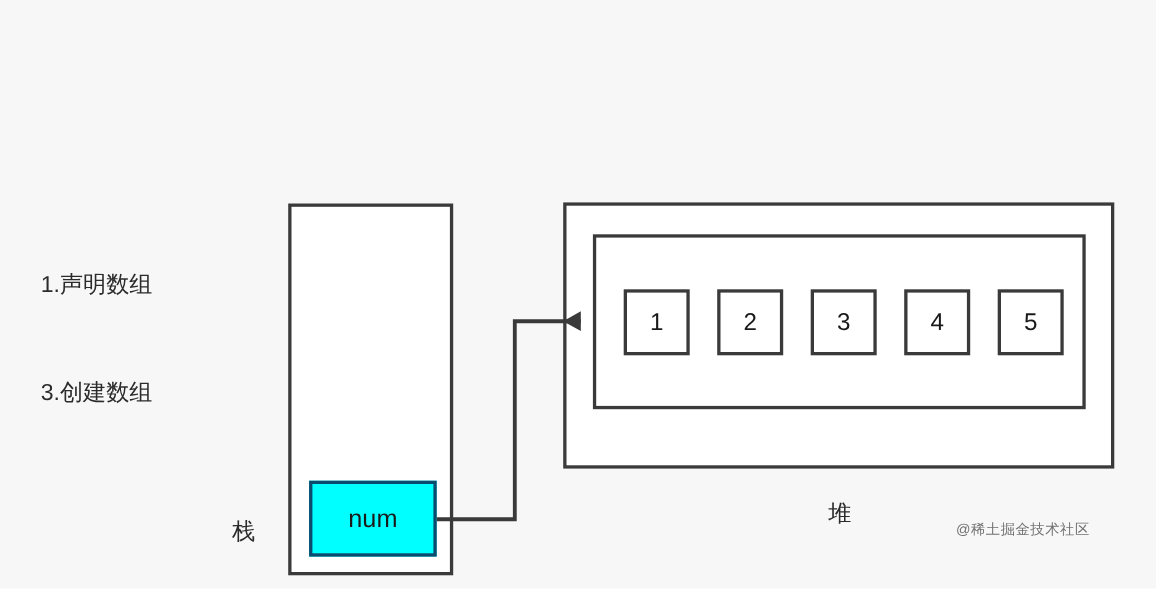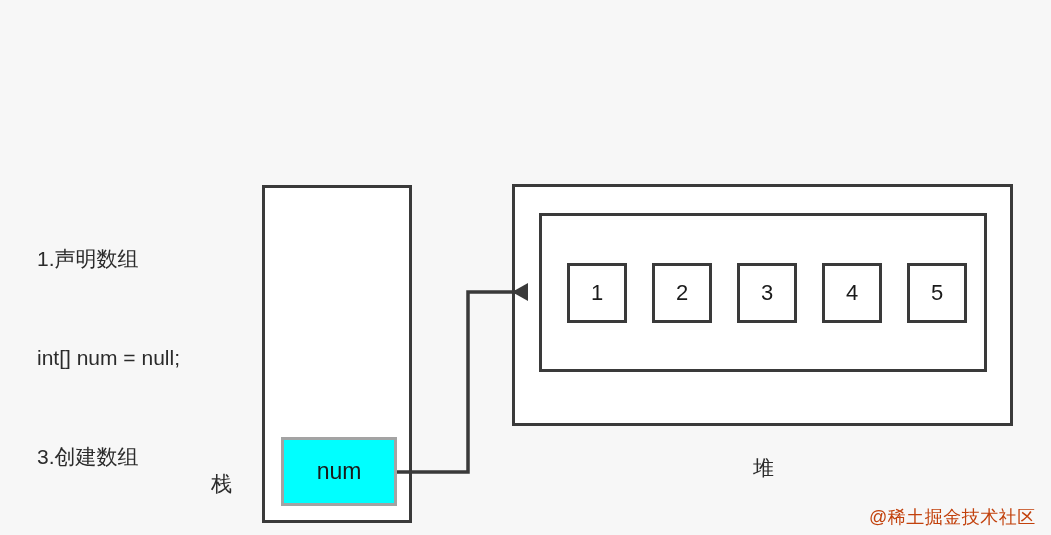--- a/index.html
+++ b/index.html
@@ -48,21 +48,21 @@
     color: #2b2b2b;
     line-height: 22px;
   }
   .num-cell {
     position: absolute;
     left: 281px;
     top: 437px;
     width: 116px;
     height: 69px;
     background: #00ffff;
-    border: 3px solid #a3a3a3;
+    border: 3px solid #0c4a6e;
     box-sizing: border-box;
     display: flex;
     align-items: center;
     justify-content: center;
     font-size: 23px;
     color: #1a1a1a;
   }
 
   
   .heap-outer {
@@ -120,35 +120,34 @@
     top: 0;
     width: 1051px;
     height: 535px;
     pointer-events: none;
   }
 
   
   .watermark {
     position: absolute;
     left: 869px;
-    top: 508px;
-    font-size: 18px;
-    color: #c2410c;
+    top: 472px;
+    font-size: 13px;
+    color: #737373;
     letter-spacing: 0.5px;
     line-height: 18px;
   }
 </style>
 </head>
 <body>
 
 <div id="canvas">
 
   <div class="code-block">
     <span class="code-line">1.声明数组</span>
-    <span class="code-line">int[] num = null;</span>
     <span class="code-line">3.创建数组</span>
     
     
     
     
     
     
     
   </div>
 

